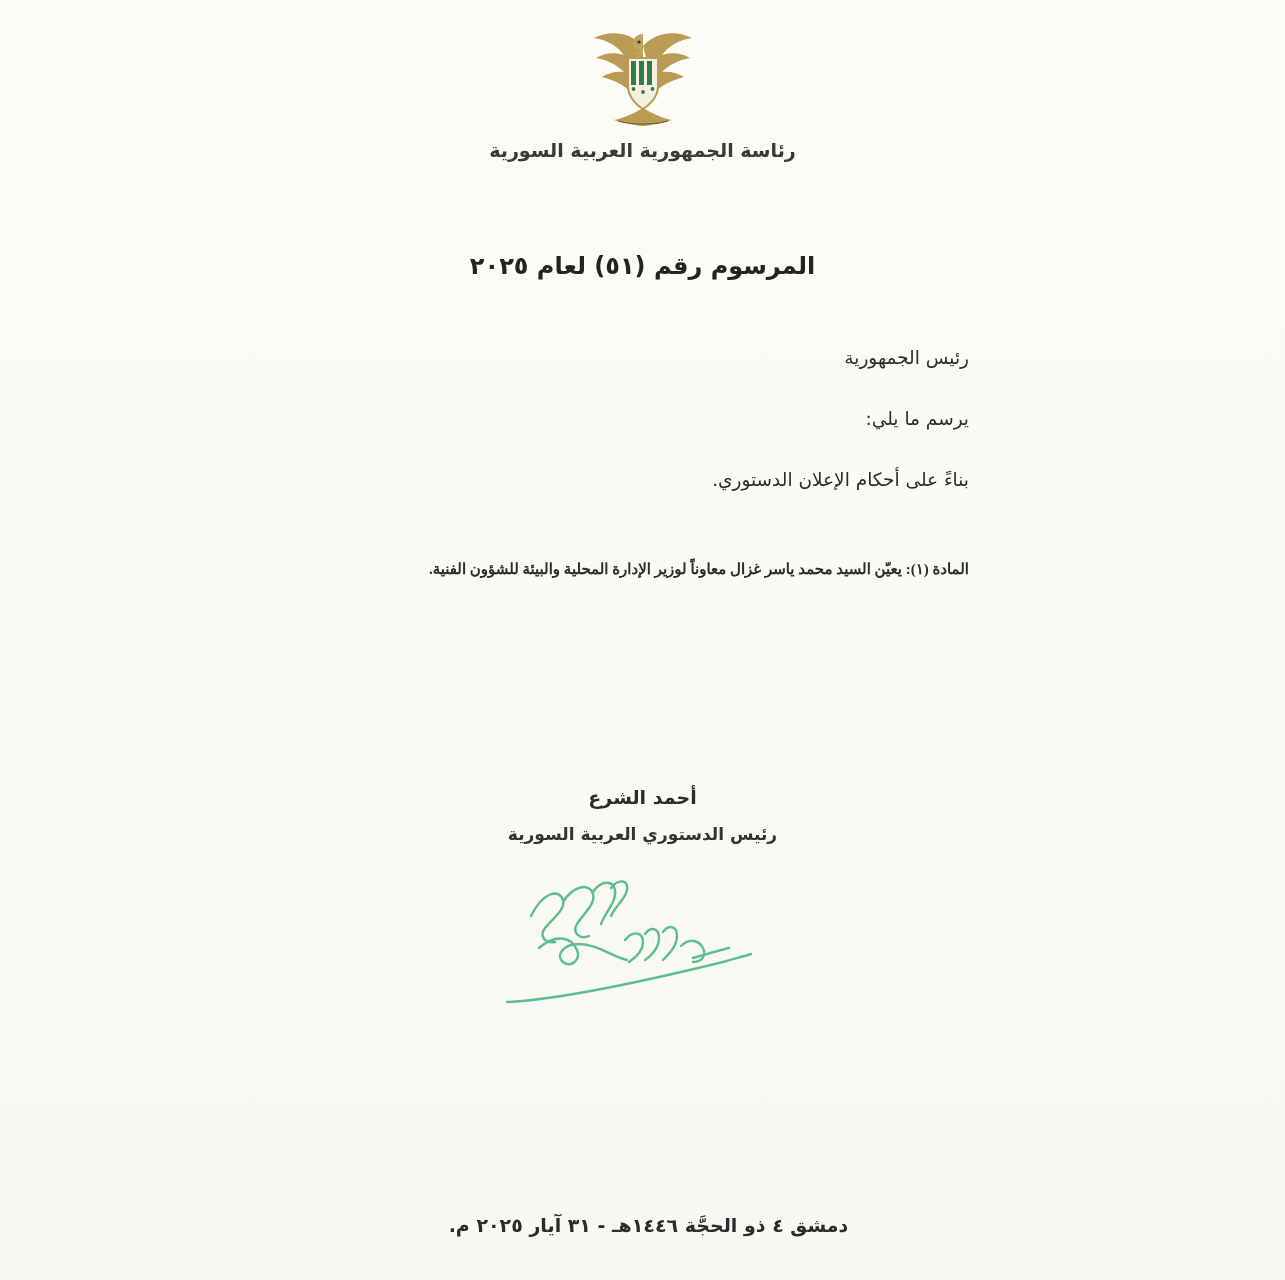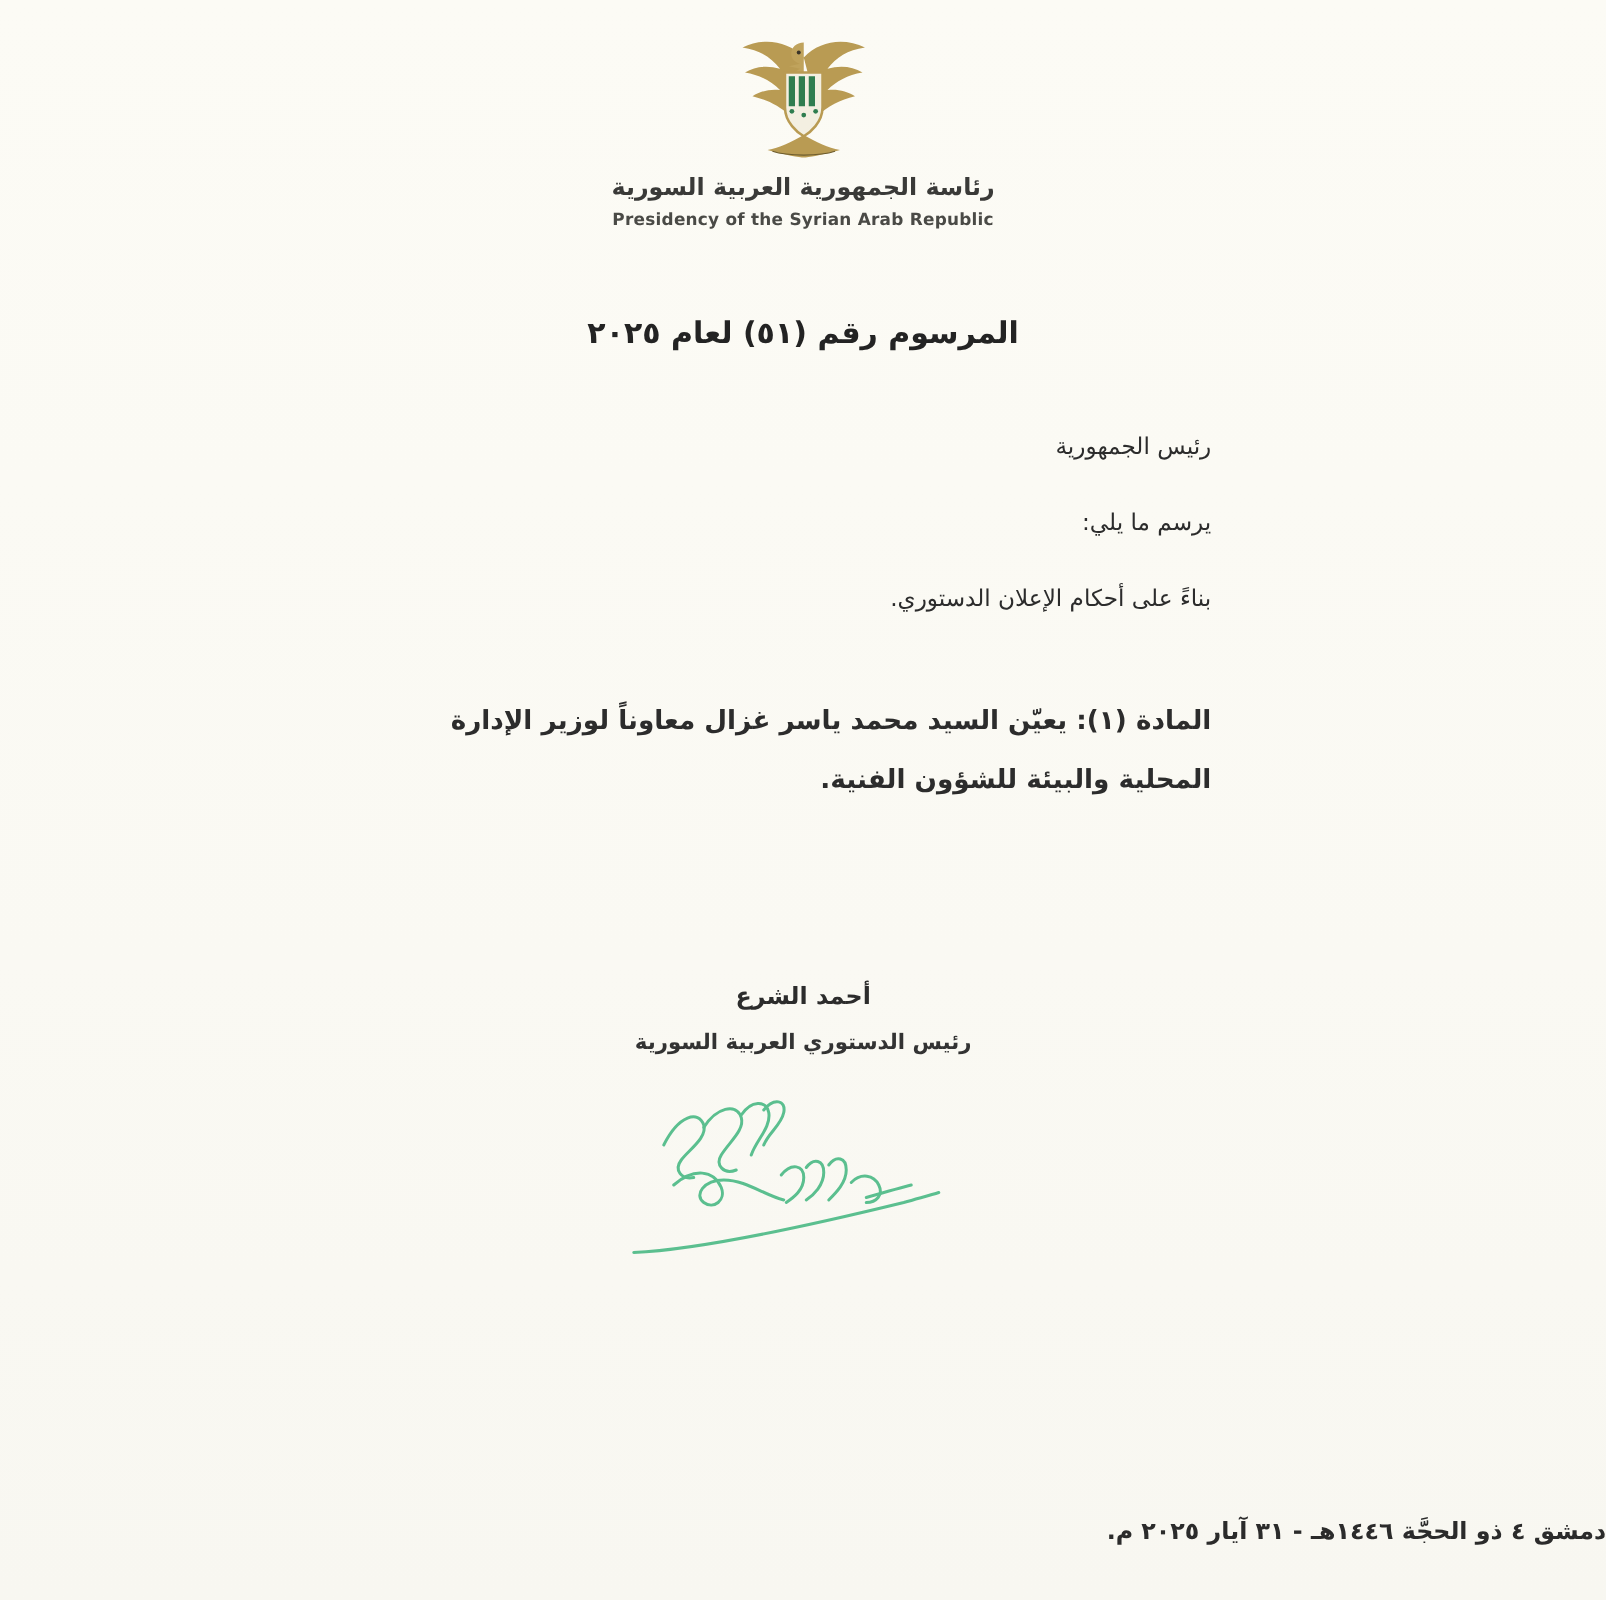--- a/index.html
+++ b/index.html
@@ -89,25 +89,26 @@
   .l-rais   { padding-right: 316px; }
   .l-based  { padding-right: 316px; margin-top: 26px; }
   .l-decree { padding-right: 316px; margin-top: 26px; }
 
   .articles {
     margin-top: 56px;
     padding-right: 316px;
     padding-left: 316px;
   }
   .article {
-    font-size: 21px;
+    font-size: 15px;
     font-weight: 700;
     color: #2c2c2c;
     line-height: 2.2;
     text-align: right;
+    font-family: Liberation Serif, serif;
   }
   .article + .article { margin-top: 18px; }
   .article .lead { font-weight: 700; }
   .article .norm { font-weight: 600; }
   .article .name { font-weight: 700; }
 
   
   .sign-block {
     position: absolute;
     top: 786px;
@@ -130,20 +131,21 @@
     display: block;
     margin: 18px auto 0;
   }
 
   
   .footer-date {
     position: absolute;
     bottom: 44px;
     left: 0;
     right: 0;
+    text-align: center;
     font-size: 19px;
     font-weight: 700;
     color: #2b2b2b;
     padding-left: 12px;
   }
 </style>
 </head>
 <body>
 
 <div class="page">
@@ -167,21 +169,20 @@
       <circle cx="59" cy="70" r="1.9" fill="#2f7d4f"></circle>
       <circle cx="68.5" cy="67" r="1.9" fill="#2f7d4f"></circle>
 
       <path d="M59 86 C48 92, 40 96, 30 98 C44 102, 56 104, 59 104 C62 104, 74 102, 88 98 C78 96, 70 92, 59 86 Z" fill="#b99b53"></path>
       <path d="M34 99 C46 103, 72 103, 84 99" fill="none" stroke="#6d5c2e" stroke-width="1"></path>
     </svg>
   </div>
 
   <div class="org-block">
     <div class="org-ar">رئاسة الجمهورية العربية السورية</div>
-    <div class="org-en">Presidency of the Syrian Arab Republic</div>
   </div>
 
   <div class="decree-title">المرسوم رقم (٥١) لعام ٢٠٢٥</div>
 
   <div class="body-block">
     <div class="line l-rais">رئيس الجمهورية</div>
     <div class="line l-decree">يرسم ما يلي:</div>
     <div class="line l-based">بناءً على أحكام الإعلان الدستوري.</div>
 
     <div class="articles">

